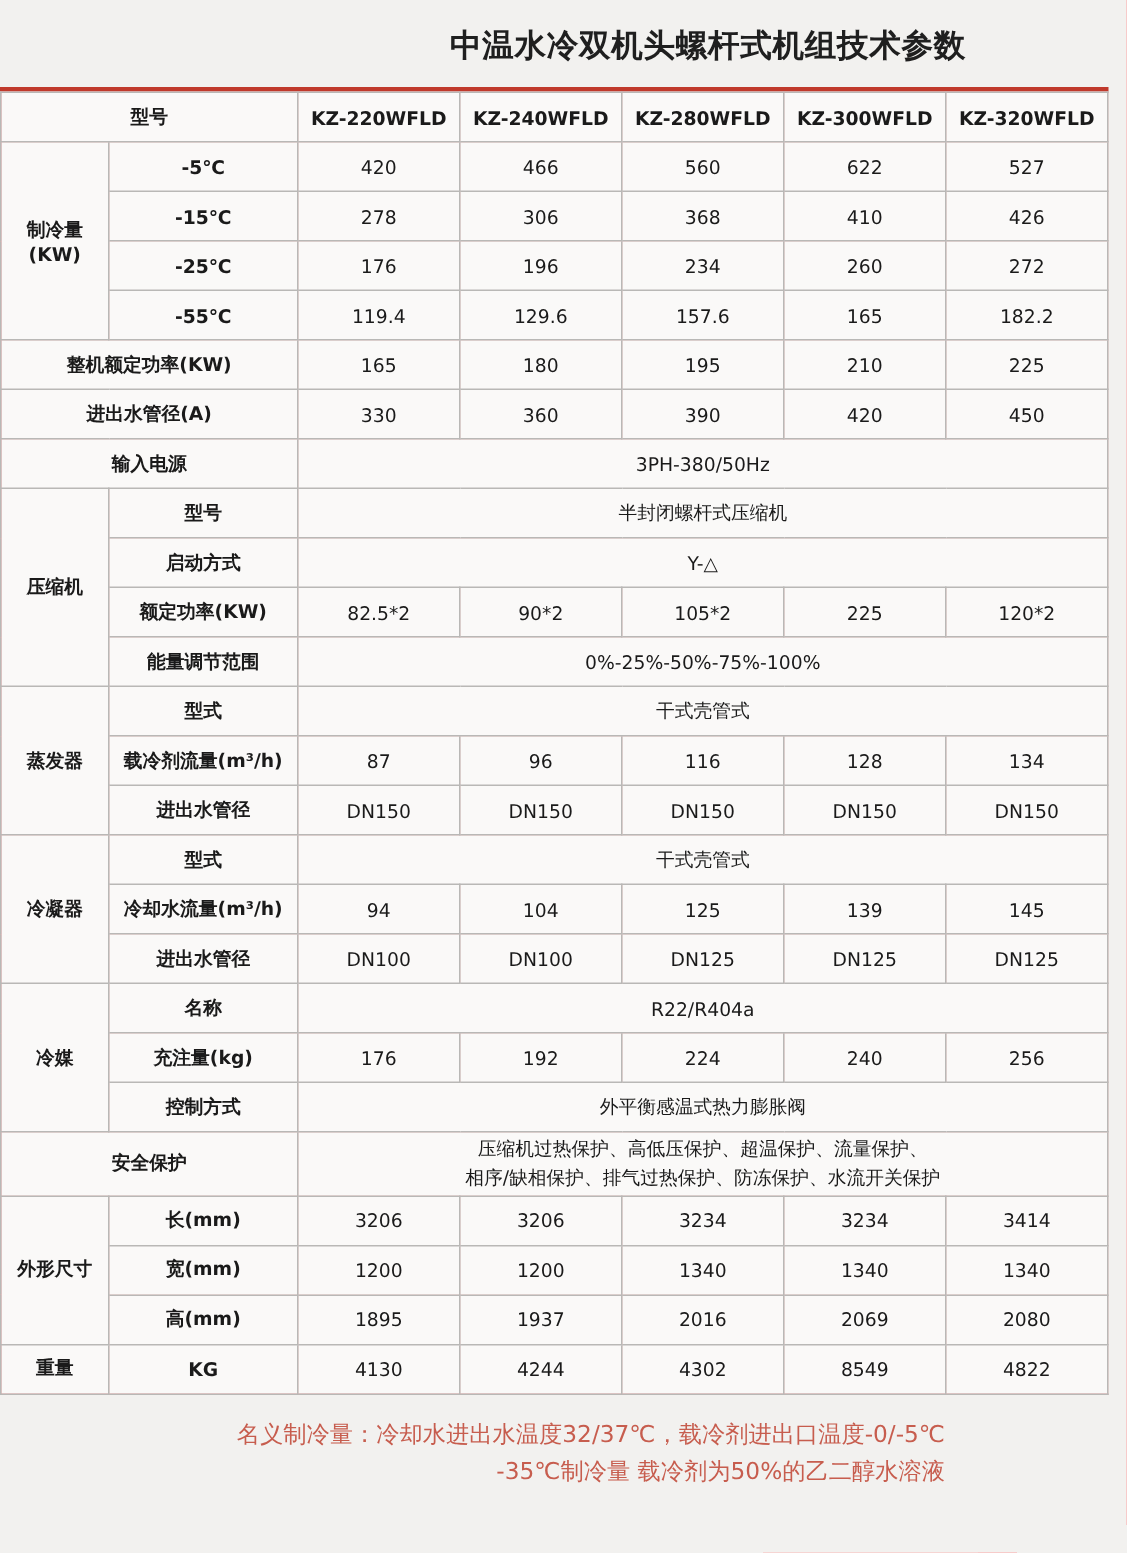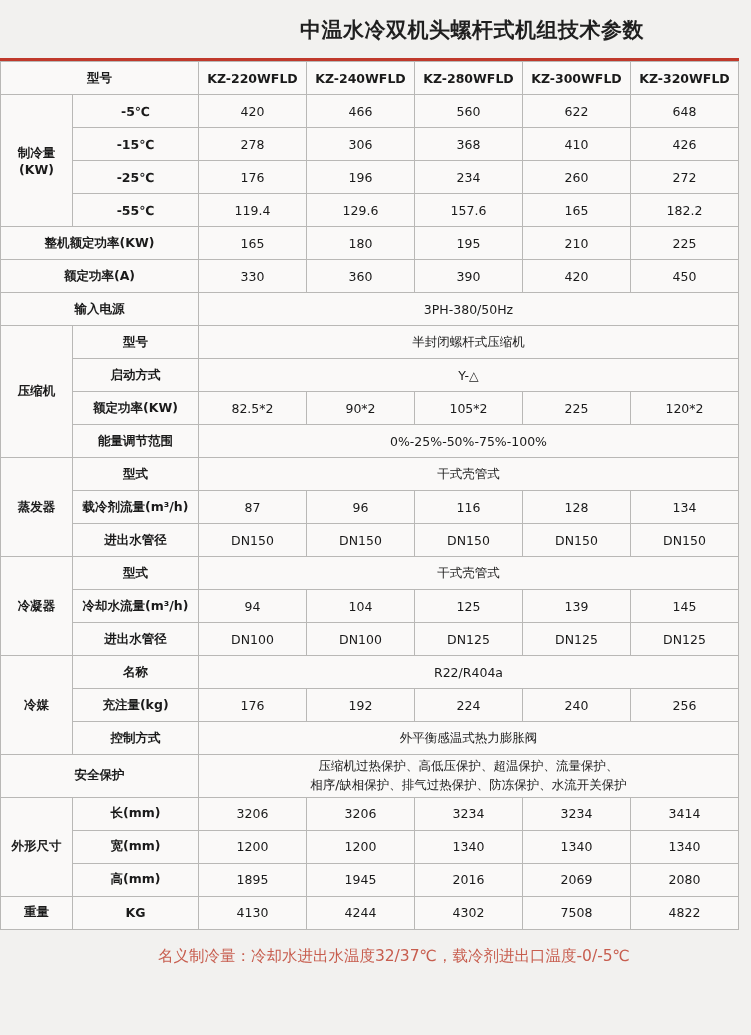--- a/index.html
+++ b/index.html
@@ -134,21 +134,21 @@
         <td class="hdr">KZ-320WFLD</td>
       </tr>
 
       <tr>
         <td class="grouphdr" rowspan="4">制冷量(KW)</td>
         <td class="sub">-5℃</td>
         <td class="val">420</td>
         <td class="val">466</td>
         <td class="val">560</td>
         <td class="val">622</td>
-        <td class="val">648</td>
+        <td class="val">527</td>
       </tr>
       <tr>
         <td class="sub">-15℃</td>
         <td class="val">278</td>
         <td class="val">306</td>
         <td class="val">368</td>
         <td class="val">410</td>
         <td class="val">426</td>
       </tr>
       <tr>
@@ -171,21 +171,21 @@
       <tr>
         <td class="rowhdr" colspan="2">整机额定功率(KW)</td>
         <td class="val">165</td>
         <td class="val">180</td>
         <td class="val">195</td>
         <td class="val">210</td>
         <td class="val">225</td>
       </tr>
 
       <tr>
-        <td class="rowhdr" colspan="2">额定功率(A)</td>
+        <td class="rowhdr" colspan="2">进出水管径(A)</td>
         <td class="val">330</td>
         <td class="val">360</td>
         <td class="val">390</td>
         <td class="val">420</td>
         <td class="val">450</td>
       </tr>
 
       <tr>
         <td class="rowhdr" colspan="2">输入电源</td>
         <td class="span" colspan="5">3PH-380/50Hz</td>
@@ -296,35 +296,36 @@
         <td class="sub">宽(mm)</td>
         <td class="val">1200</td>
         <td class="val">1200</td>
         <td class="val">1340</td>
         <td class="val">1340</td>
         <td class="val">1340</td>
       </tr>
       <tr>
         <td class="sub">高(mm)</td>
         <td class="val">1895</td>
-        <td class="val">1945</td>
+        <td class="val">1937</td>
         <td class="val">2016</td>
         <td class="val">2069</td>
         <td class="val">2080</td>
       </tr>
 
       <tr>
         <td class="grouphdr">重量</td>
         <td class="sub">KG</td>
         <td class="val">4130</td>
         <td class="val">4244</td>
         <td class="val">4302</td>
-        <td class="val">7508</td>
+        <td class="val">8549</td>
         <td class="val">4822</td>
       </tr>
     </tbody>
   </table>
 
   <div class="footer">
     <div>名义制冷量：冷却水进出水温度32/37℃，载冷剂进出口温度-0/-5℃</div>
+    <div>-35℃制冷量   载冷剂为50%的乙二醇水溶液</div>
   </div>
 
 </div>
 
 </body></html>

